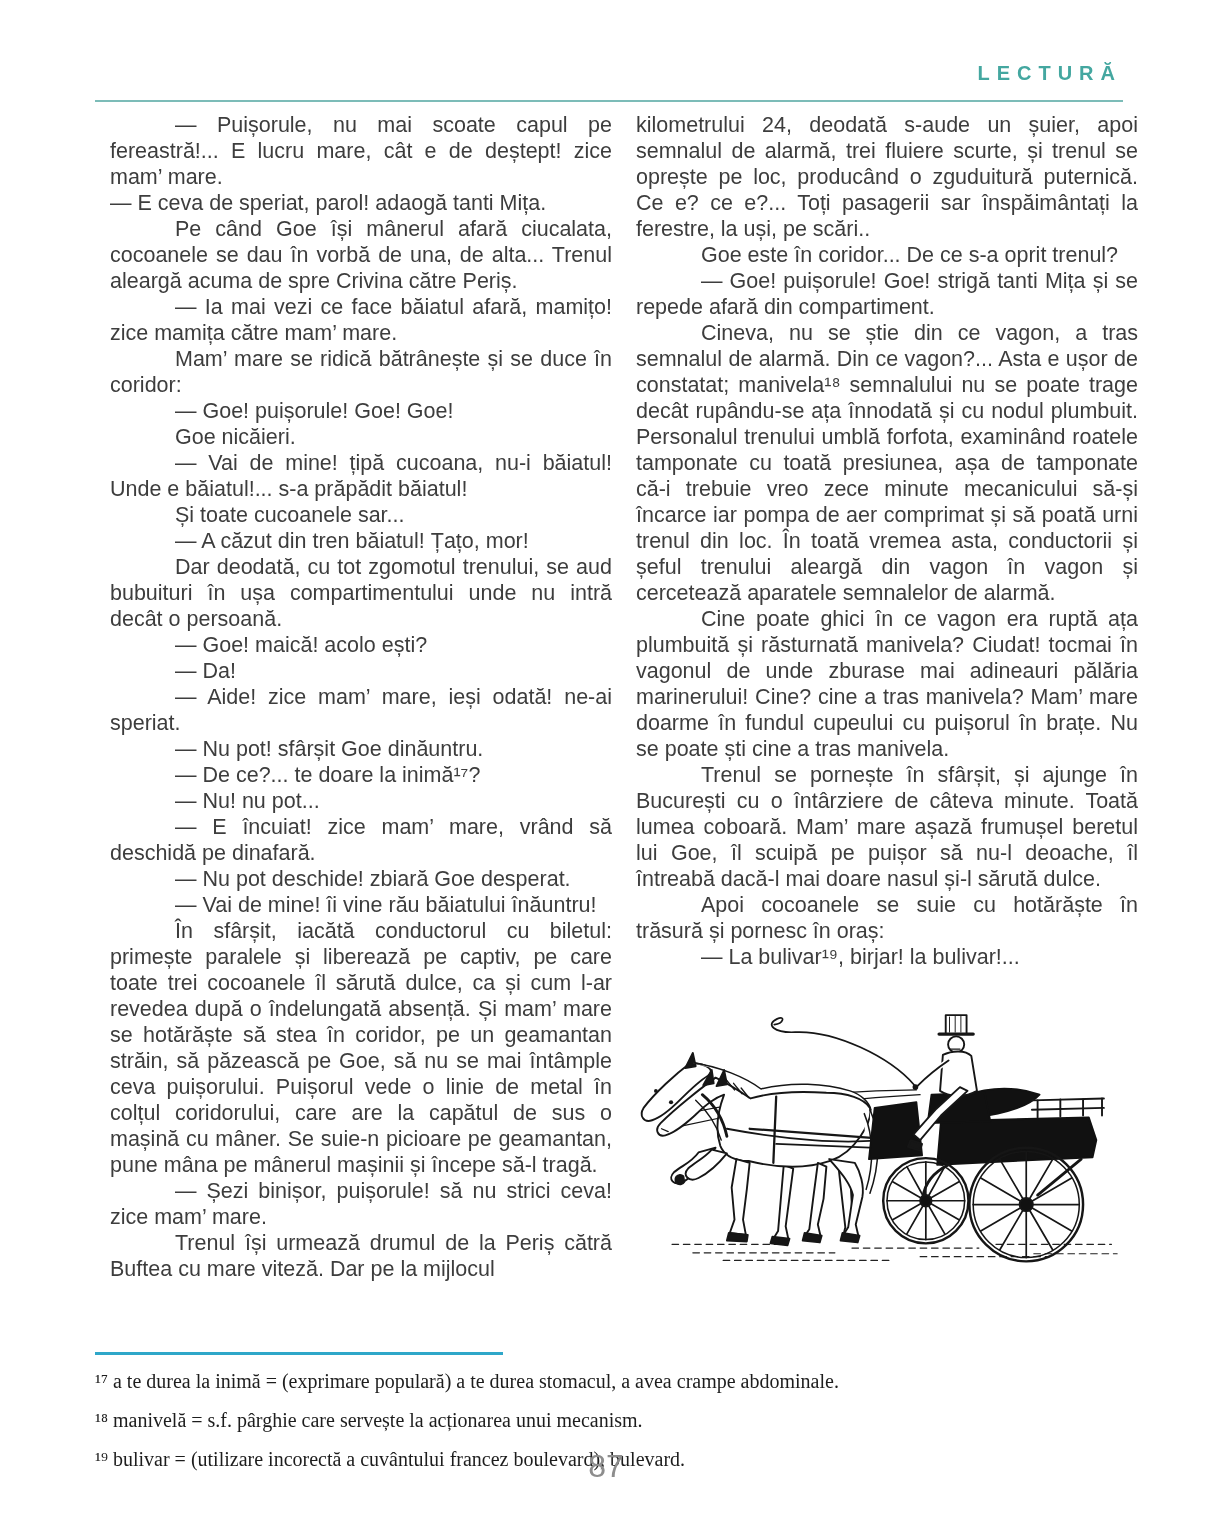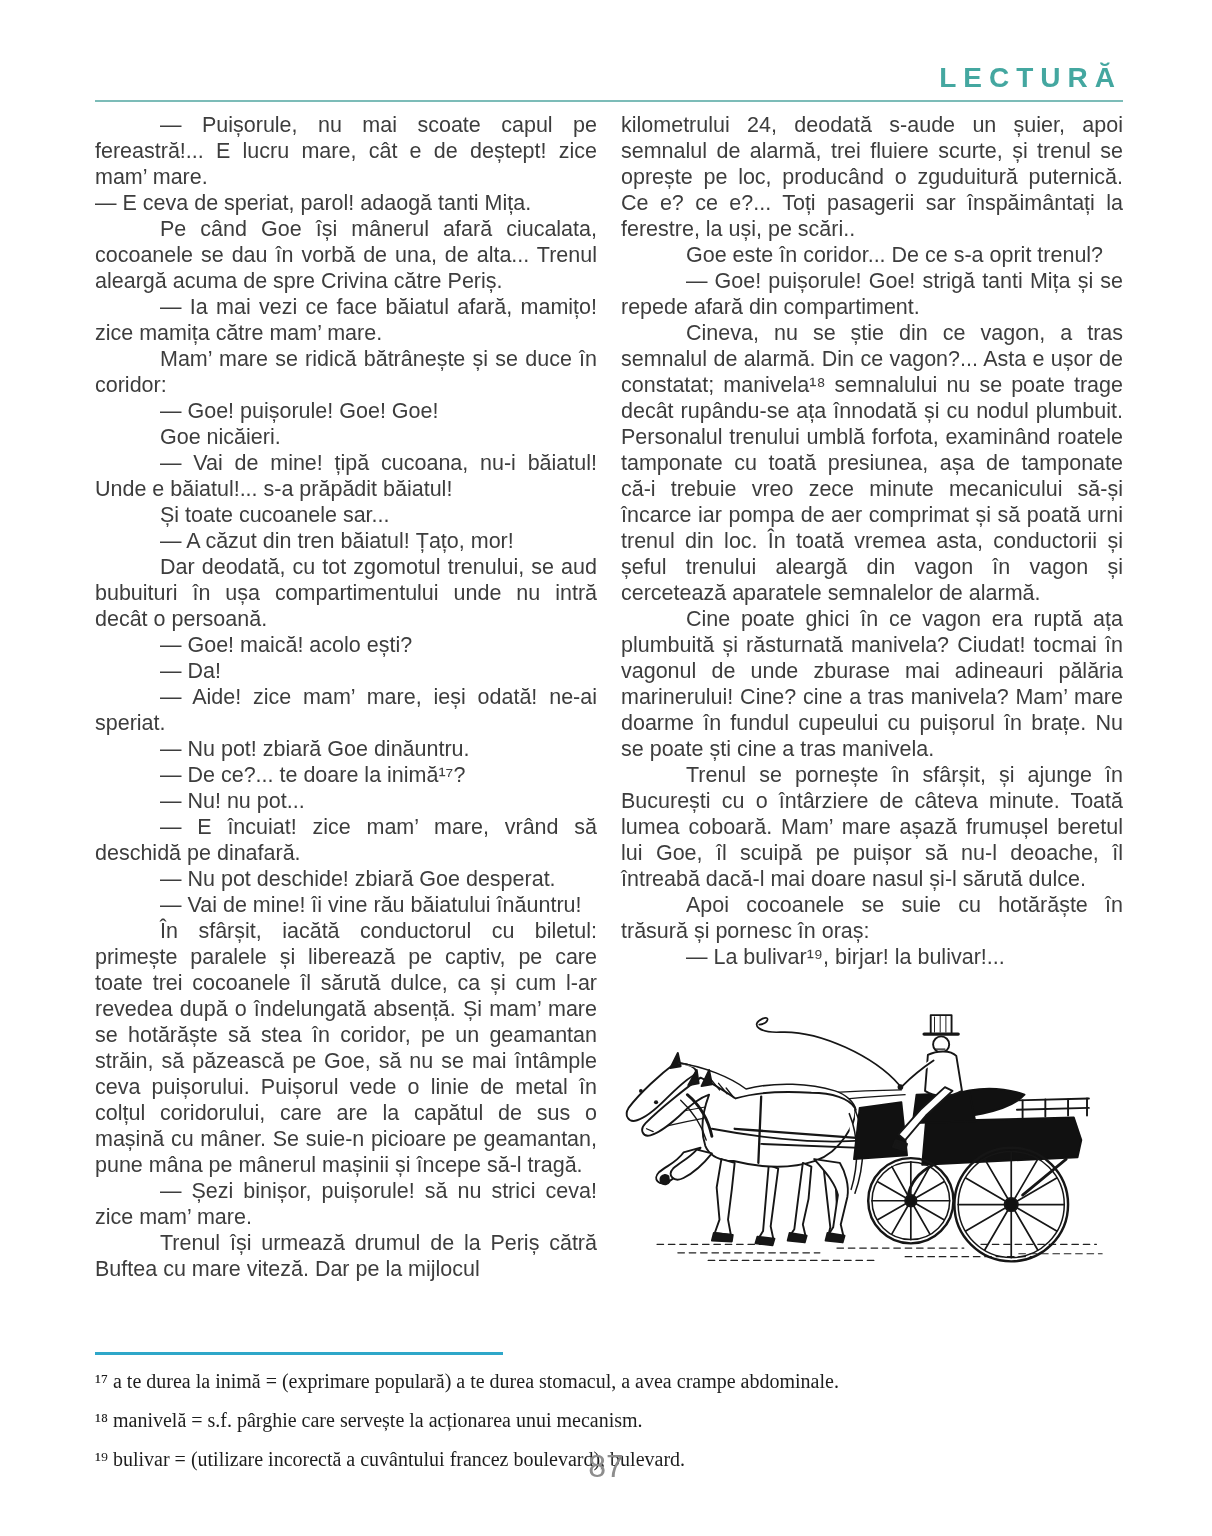--- a/index.html
+++ b/index.html
@@ -2,29 +2,29 @@
 <html lang="ro" style="--accent: #44a7a0; --rule_top: #7cbcb8; --rule_bottom: #2fa7c9; --text: #3d3d3d; --page_num: #8d8d8d;"><head>
 <meta charset="utf-8">
 <style>
   html,body{margin:0;padding:0;background:#ffffff;}
   body{width:1212px;height:1536px;font-family:"Liberation Sans",sans-serif;}
   .page{position:relative;width:1212px;height:1536px;background:#fff;overflow:hidden;}
 
   .header-title{
     position:absolute;top:62px;right:90px;
     color:var(--accent,#44a7a0);
-    font-size:28px;font-weight:bold;letter-spacing:7px;
+    font-size:20px;font-weight:bold;letter-spacing:7px;
   }
   .header-rule{
     position:absolute;top:100px;left:95px;width:1028px;height:2px;
     background:var(--rule_top,#7cbcb8);
   }
 
   .columns{
-    position:absolute;top:112px;left:95px;width:1028px;
+    position:absolute;top:112px;left:110px;width:1028px;
     display:flex;gap:24px;
   }
   .column{width:502px;color:var(--text,#3d3d3d);}
   .col-text{font-size:21.5px;line-height:26px;text-align:justify;}
   p.para{margin:0;}
   p.para.indent{text-indent:65px;}
 
   figure.illustration{margin:26px 0 0 0;padding:0;}
 
   .footnotes{position:absolute;left:95px;top:1352px;width:1030px;}
@@ -57,21 +57,21 @@
           <p class="para indent">Mam’ mare se ridică bătrânește și se duce în coridor:</p>
           <p class="para indent">— Goe! puișorule! Goe! Goe!</p>
           <p class="para indent">Goe nicăieri.</p>
           <p class="para indent">— Vai de mine! țipă cucoana, nu-i băiatul! Unde e băiatul!... s-a prăpădit băiatul!</p>
           <p class="para indent">Și toate cucoanele sar...</p>
           <p class="para indent">— A căzut din tren băiatul! Țațo, mor!</p>
           <p class="para indent">Dar deodată, cu tot zgomotul trenului, se aud bubuituri în ușa compartimentului unde nu intră decât o persoană.</p>
           <p class="para indent">— Goe! maică! acolo ești?</p>
           <p class="para indent">— Da!</p>
           <p class="para indent">— Aide! zice mam’ mare, ieși odată! ne-ai speriat.</p>
-          <p class="para indent">— Nu pot! zbiară Goe dinăuntru.</p>
+          <p class="para indent">— Nu pot! sfârșit Goe dinăuntru.</p>
           <p class="para indent">— De ce?... te doare la inimă¹⁷?</p>
           <p class="para indent">— Nu! nu pot...</p>
           <p class="para indent">— E încuiat! zice mam’ mare, vrând să deschidă pe dinafară.</p>
           <p class="para indent">— Nu pot deschide! zbiară Goe desperat.</p>
           <p class="para indent">— Vai de mine! îi vine rău băiatului înăuntru!</p>
           <p class="para indent">În sfârșit, iacătă conductorul cu biletul: primește paralele și liberează pe captiv, pe care toate trei cocoanele îl sărută dulce, ca și cum l-ar revedea după o îndelungată absență. Și mam’ mare se hotărăște să stea în coridor, pe un geamantan străin, să păzească pe Goe, să nu se mai întâmple ceva puișorului. Puișorul vede o linie de metal în colțul coridorului, care are la capătul de sus o mașină cu mâner. Se suie-n picioare pe geamantan, pune mâna pe mânerul mașinii și începe să-l tragă.</p>
           <p class="para indent">— Șezi binișor, puișorule! să nu strici ceva! zice mam’ mare.</p>
           <p class="para indent">Trenul își urmează drumul de la Periș cătră Buftea cu mare viteză. Dar pe la mijlocul</p>
         </div>
     </div>

